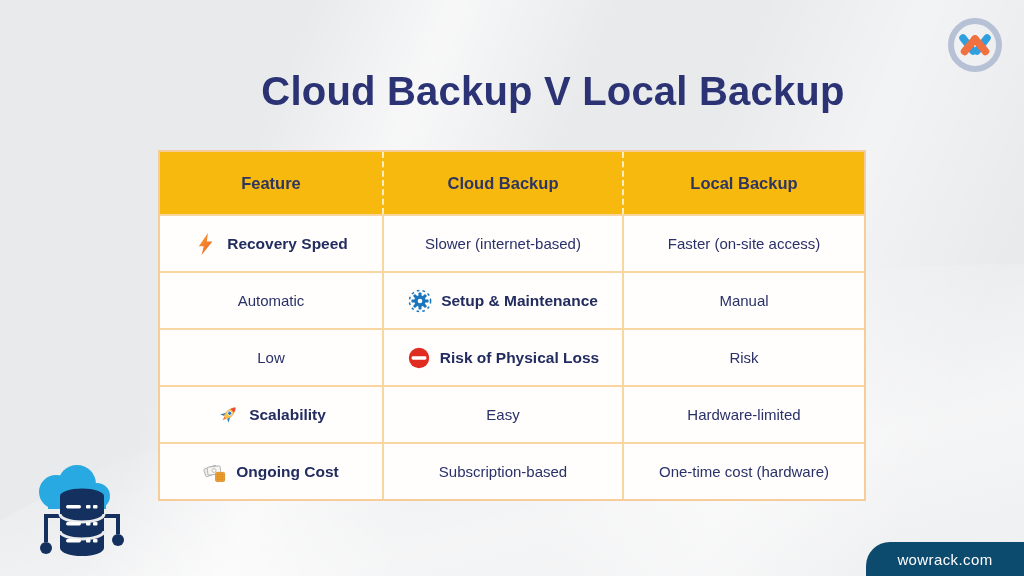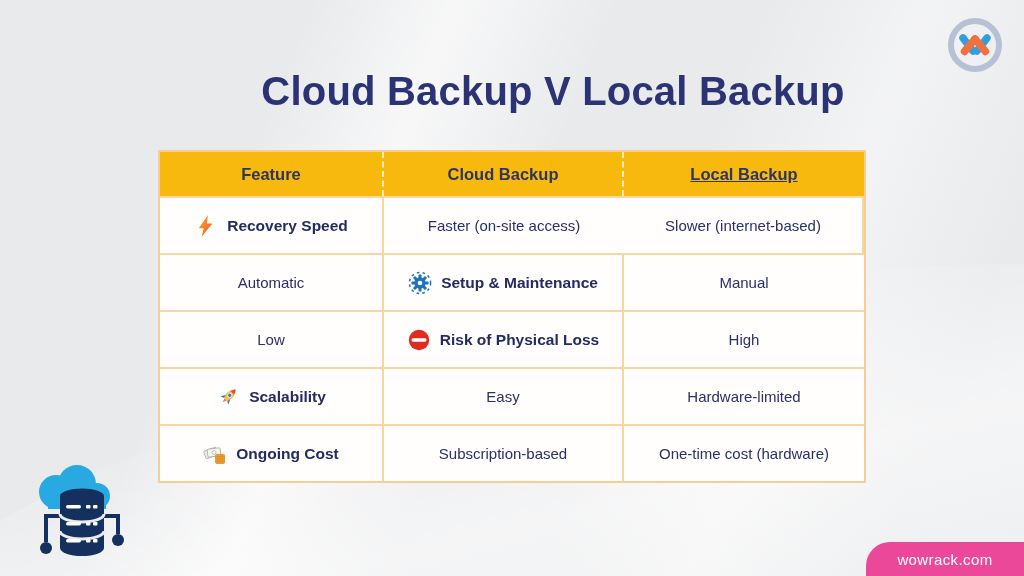--- a/index.html
+++ b/index.html
@@ -33,44 +33,44 @@
   
   .logo { position:absolute; top:14px; right:18px; width:62px; height:62px; }
 
   
   .cmp-table {
     position:absolute; left:158px; top:150px; width:708px;
     border:2px solid #f6cd98; background:#fffefd;
   }
   .thead, .trow { display:grid; grid-template-columns:224px 240px 240px; }
   .th {
-    height:44px; background:#f8b90e;
+    height:62px; background:#f8b90e;
     display:flex; align-items:center; justify-content:center;
     font-size:16.5px; font-weight:bold; color:#2e355f;
     border-right:2px dashed rgba(255,255,255,.75);
   }
-  .th.last { border-right:none;text-decoration:underline; }
+  .th.last { border-right:none; }
   .td {
     height:57px; background:#fffefd;
     border-top:2px solid #f8d6a2; border-right:2px solid #f8d6a2;
     display:flex; align-items:center; justify-content:center;
     font-size:15px; color:#2a3168; text-align:center; padding:2px 6px;
   }
   .td.last { border-right:none; }
   .td.feature { font-weight:bold; font-size:15.5px; gap:9px; color:#232c5f; }
   .cell-icon { width:24px; height:24px; flex:0 0 auto; display:inline-flex; }
   .cell-icon svg { width:100%; height:100%; }
 
   
   .cloud-db { position:absolute; left:20px; bottom:10px; width:110px; height:108px; }
 
   
   .site-banner {
     position:absolute; right:0; bottom:0; width:158px; height:34px;
-    background:#ec4899; border-top-left-radius:24px;
+    background:#0c4a6e; border-top-left-radius:24px;
     display:flex; align-items:center; justify-content:center;
     color:#ffffff; font-size:15px; letter-spacing:.4px;
   }
 </style>
 </head>
 <body>
 
 <div class="slide">
 
   <div class="swoosh swoosh-a"></div>
@@ -105,22 +105,22 @@
                 <linearGradient id="bolt" x1="0" y1="0" x2="1" y2="1">
               <stop offset="0" stop-color="#f9a233"></stop>
                   <stop offset="1" stop-color="#ee5f26"></stop>
             </linearGradient>
               </defs>
             <path d="M14 1 4.8 14.2 h4.9 L7.6 23 18.4 9.4 h-5.6 Z" fill="url(#bolt)"></path>
           </svg>
         </span>
         <span>Recovery Speed</span>
       </div>
+      <div class="td">Slower (internet-based)</div>
       <div class="td last">Faster (on-site access)</div>
-      <div class="td">Slower (internet-based)</div>
     </div>
 
     <div class="trow">
       <div class="td">Automatic</div>
       <div class="td feature">
         <span class="cell-icon">
           <svg viewBox="0 0 24 24">
             <circle cx="12" cy="12" r="10.6" fill="none" stroke="#1b75bc" stroke-width="1.5" stroke-dasharray="2.6 3.2"></circle>
             <g fill="#1b75bc">
               <rect x="10.5" y="3.4" width="3" height="4" rx="0.9"></rect>
@@ -145,21 +145,21 @@
       <div class="td">Low</div>
       <div class="td feature">
         <span class="cell-icon">
           <svg viewBox="0 0 24 24">
             <circle cx="12" cy="12" r="10.2" fill="#e02b20"></circle>
             <rect x="4.6" y="10.3" width="14.8" height="3.4" rx="1.4" fill="#ffffff"></rect>
           </svg>
         </span>
         <span>Risk of Physical Loss</span>
       </div>
-      <div class="td last">High</div>
+      <div class="td last">Risk</div>
     </div>
 
     <div class="trow">
       <div class="td feature">
         <span class="cell-icon">
           <svg viewBox="0 0 24 24">
             <g transform="rotate(45 12 12)">
               <path d="M12 1.6 C15.1 4.8 15.8 10 14.9 15.2 H9.1 C8.2 10 8.9 4.8 12 1.6 Z" fill="#f6c344" stroke="#e8903a" stroke-width="0.6"></path>
               <path d="M12 1.6 C13.3 2.9 14 4.4 14.4 6 H9.6 C10 4.4 10.7 2.9 12 1.6 Z" fill="#e8483f"></path>
               <circle cx="12" cy="9.6" r="2.1" fill="#2d7fc1" stroke="#ffffff" stroke-width="0.8"></circle>

